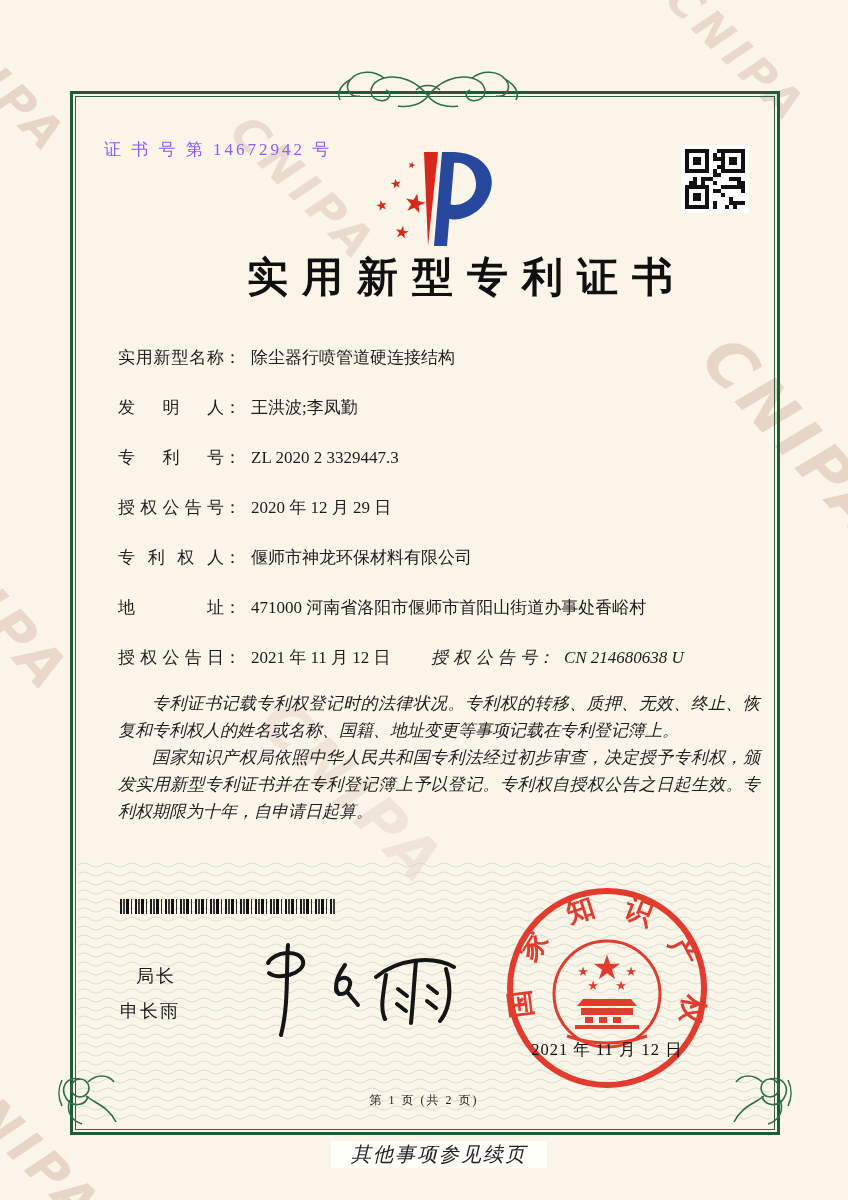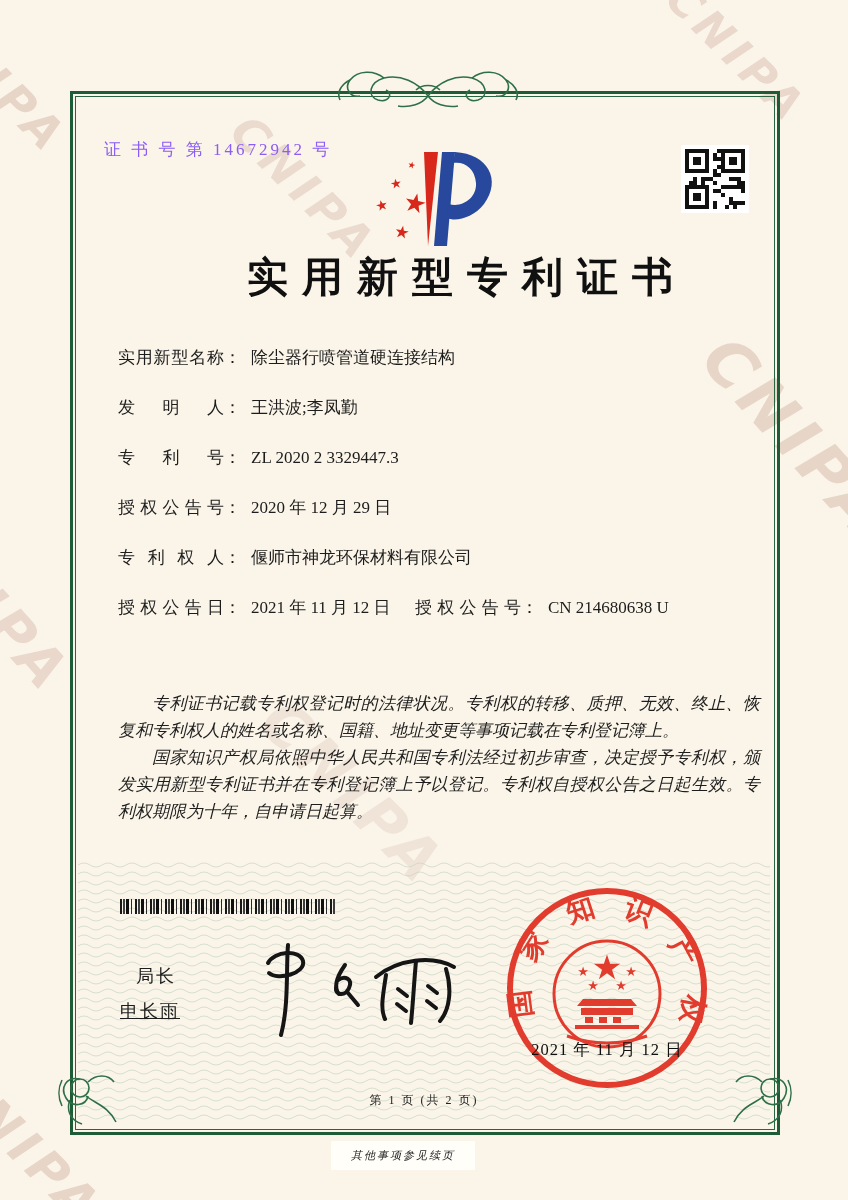--- a/index.html
+++ b/index.html
@@ -26,46 +26,46 @@
   .logo { position:absolute; left:352px; top:146px; }
   .qr-box { position:absolute; left:681px; top:145px; width:68px; height:68px; background:#ffffff; padding:4px; }
   .doc-title { position:absolute; left:0; top:250px; width:100%; text-align:center;
     font-size:41px; font-weight:bold; letter-spacing:14px; color:#101010; text-indent:14px;margin-left:36px; }
   
   .fields { position:absolute; left:118px; top:346px; width:644px; font-size:17px; }
   .field-row { height:50px; line-height:24px; white-space:nowrap; }
   .f-label { display:inline-block; width:106px; text-align:justify; text-align-last:justify; }
   .f-colon { display:inline-block; margin-right:10px; }
   .grant-row { height:40px; line-height:24px; white-space:nowrap; }
-  .grant-right { display:inline-block; margin-left:20px; }
+  .grant-right { display:inline-block; margin-left:36px;font-style:italic; }
   
   .body-text { position:absolute; left:118px; top:690px; width:642px;
     font-size:17px; line-height:27px; text-align:justify; font-style:italic; color:#1e1e1e; }
   .body-text p { text-indent:2em; }
   
   .barcode { position:absolute; left:120px; top:899px; width:216px; height:15px;
     background:repeating-linear-gradient(90deg,
       #171717 0 2px, transparent 2px 3px,
       #3d3d3d 3px 5px, transparent 5px 6px,
       #0f0f0f 6px 9px, transparent 9px 11px,
       #2b2b2b 11px 12px, transparent 12px 15px);
   }
   
   .signer-title { position:absolute; left:120px; top:964px; font-size:18px; letter-spacing:2px;margin-left:16px; }
-  .signer-name  { position:absolute; left:120px; top:999px; font-size:18px; letter-spacing:2px;text-decoration:underline; }
+  .signer-name  { position:absolute; left:120px; top:999px; font-size:18px; letter-spacing:2px; }
   .signature-svg { position:absolute; left:248px; top:933px; }
   
   .seal-svg { position:absolute; left:503px; top:884px; opacity:.94; }
   .seal-date { position:absolute; left:503px; top:1039px; width:208px; text-align:center;
     font-size:16.5px; letter-spacing:1px; color:#101010; }
   
   .page-footer { position:absolute; left:0; top:1092px; width:100%; text-align:center;
     font-size:12px; letter-spacing:2px; color:#222; }
   .cont-note { position:absolute; left:331px; top:1141px; background:#fffef9;
-    padding:7px 20px; font-size:11px; font-style:italic; letter-spacing:2px; color:#1e1e1e; }
+    padding:0 20px; font-size:20px; font-style:italic; letter-spacing:2px; color:#1e1e1e; }
   .flourish-top { position:absolute; left:330px; top:62px; }
   .flourish-bl { position:absolute; left:56px;  top:1066px; }
   .flourish-br { position:absolute; left:732px; top:1066px; transform:scaleX(-1); }
 </style>
 </head>
 <body>
 
 <div class="page">
 
   <span class="wm" style="left:-52px; top:-4px;  font-size:46px; transform:rotate(45deg); opacity:.55;">CNIPA</span>
@@ -229,20 +229,23 @@
     </div>
     <div class="field-row">
       <span class="f-label">专利号</span><span class="f-colon">：</span><span>ZL 2020 2 3329447.3</span>
     </div>
     <div class="field-row">
       <span class="f-label">授权公告号</span><span class="f-colon">：</span><span>2020 年 12 月 29 日</span>
     </div>
     <div class="field-row">
       <span class="f-label">专利权人</span><span class="f-colon">：</span><span>偃师市神龙环保材料有限公司</span>
     </div>
+    <div class="field-row">
+      <span class="f-label">地址</span><span class="f-colon">：</span><span>471000 河南省洛阳市偃师市首阳山街道办事处香峪村</span>
+    </div>
     <div class="grant-row">
       <span class="f-label">授权公告日</span><span class="f-colon">：</span><span>2021 年 11 月 12 日</span>
       <span class="grant-right">
         <span class="f-label">授权公告号</span><span class="f-colon">：</span><span>CN 214680638 U</span>
       </span>
     </div>
   </div>
 
   <div class="body-text">
     <p>专利证书记载专利权登记时的法律状况。专利权的转移、质押、无效、终止、恢复和专利权人的姓名或名称、国籍、地址变更等事项记载在专利登记簿上。</p>

